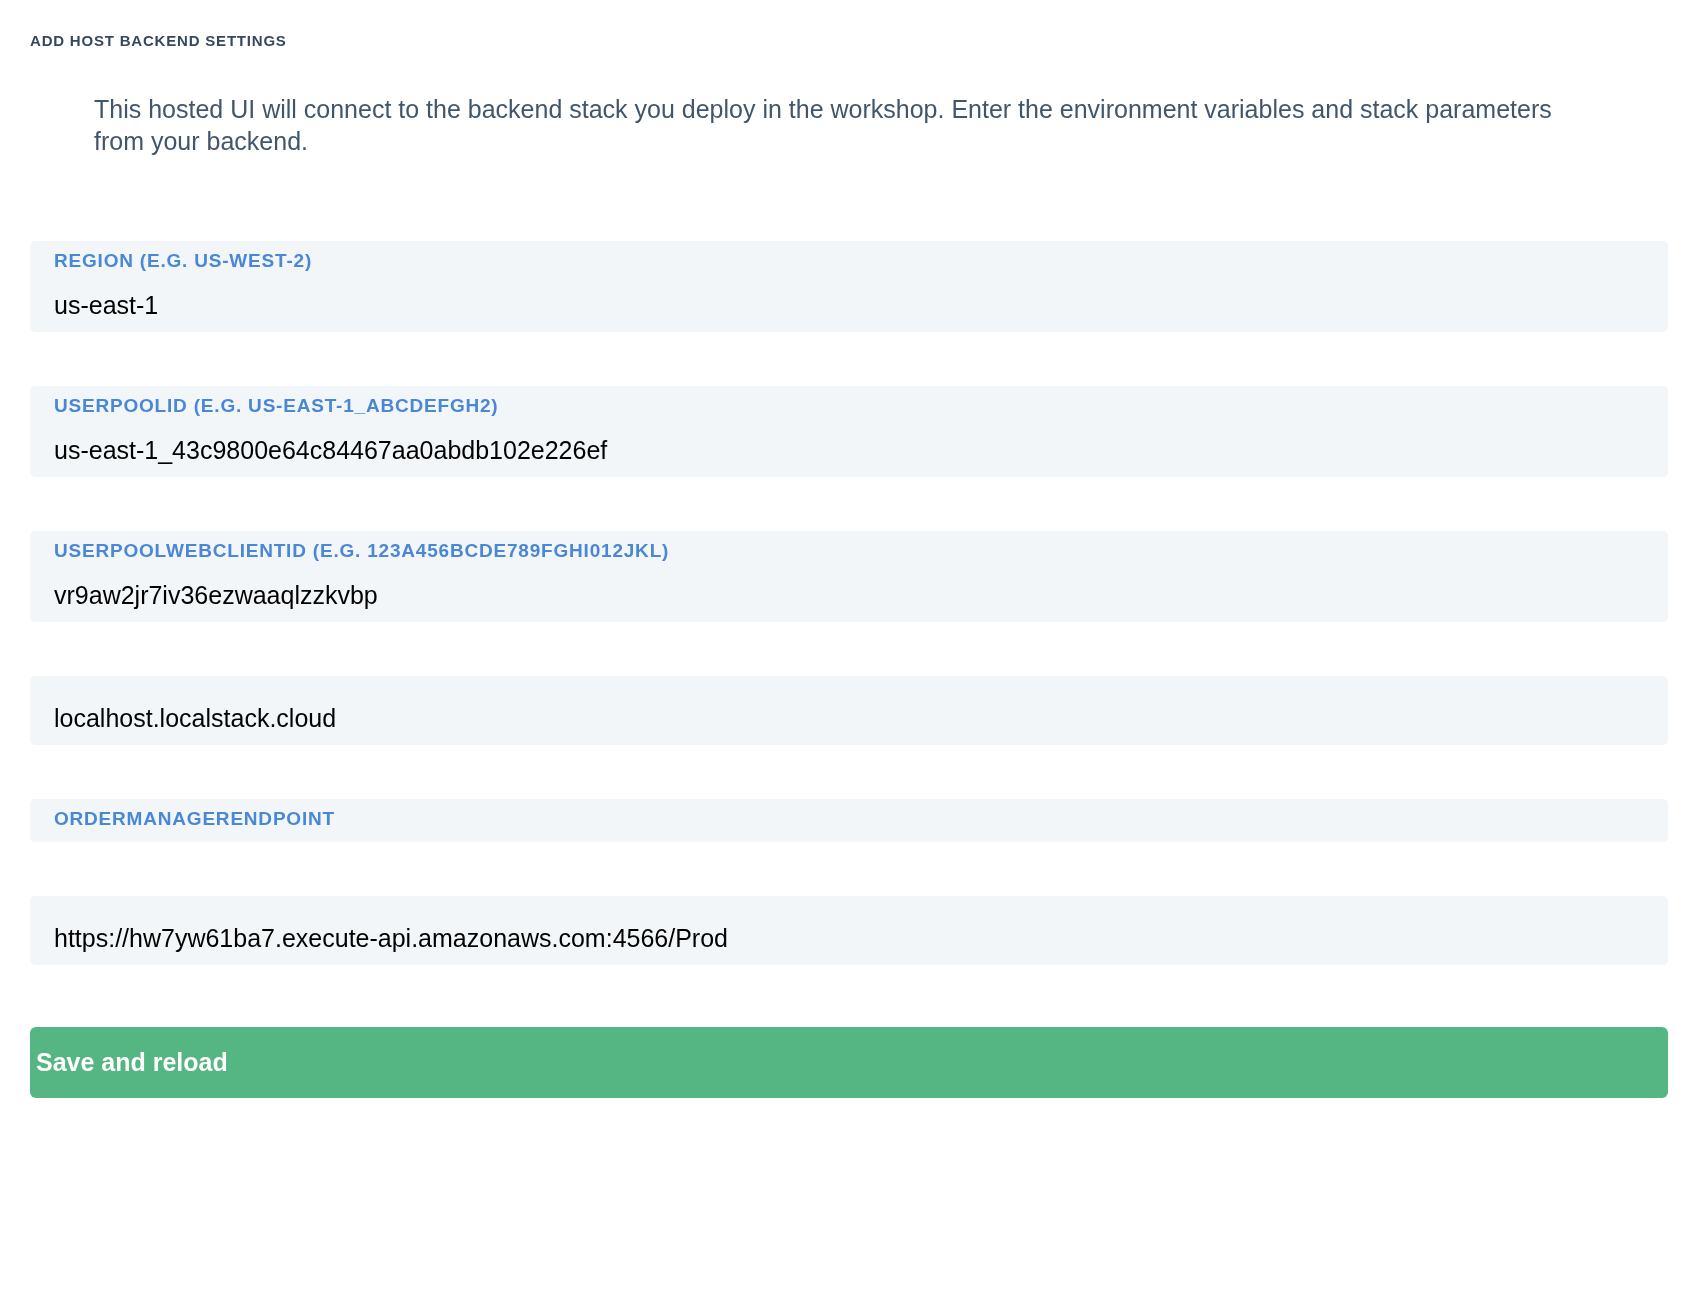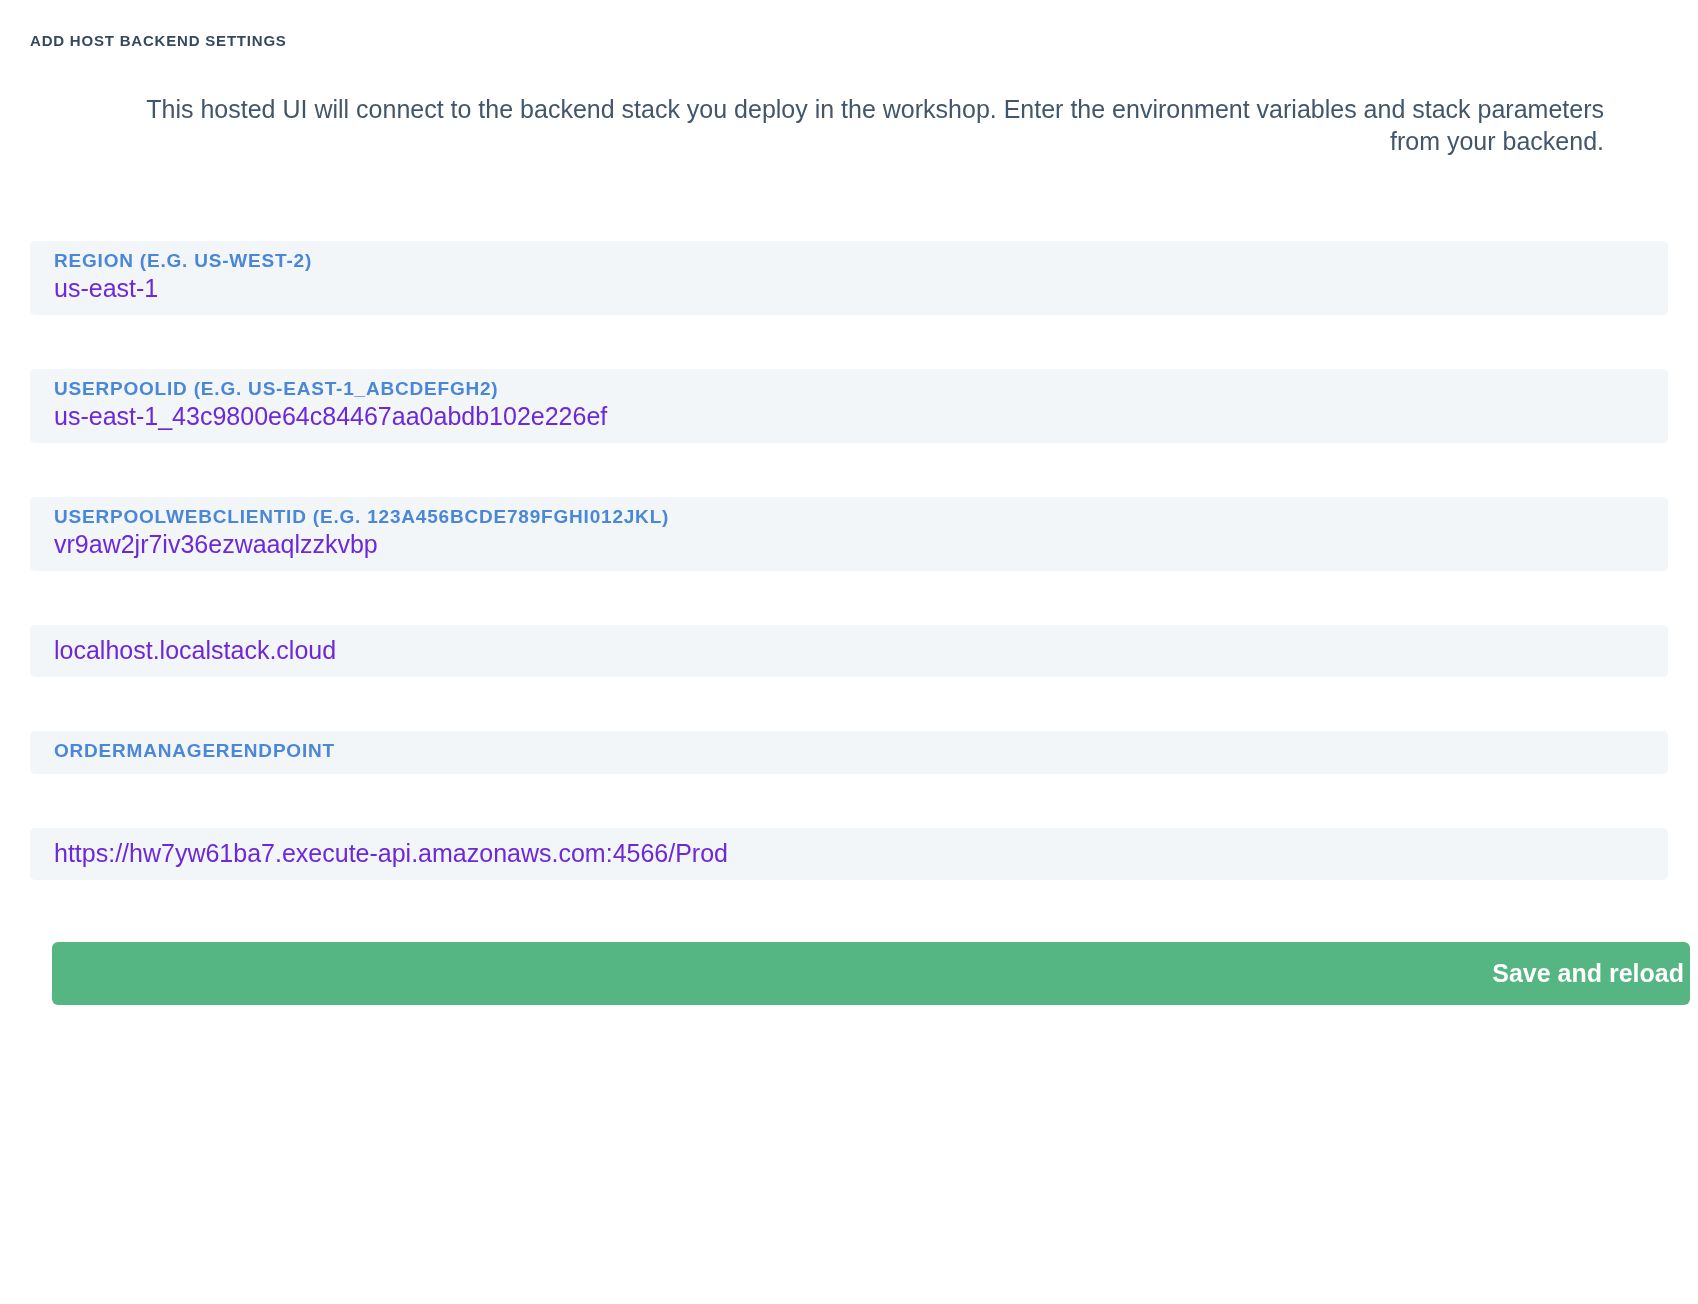--- a/index.html
+++ b/index.html
@@ -17,21 +17,21 @@
   .settings-heading {
     margin: 4px 0 0;
     font-size: 15px;
     font-weight: 700;
     letter-spacing: 0.8px;
     color: #34495e;
   }
   .description {
     margin: 44px auto 0;
     max-width: 1510px;
-    text-align: right;
+    text-align: left;
     font-size: 25px;
     line-height: 1.28;
     color: #42566b;
   }
   .fields {
     margin-top: 84px;
   }
   .field {
     background: #f2f6f9;
     border-radius: 5px;
@@ -41,44 +41,43 @@
   .field-label {
     display: block;
     color: #4a87d6;
     font-size: 19px;
     font-weight: 700;
     letter-spacing: 0.8px;
   }
   .field-input {
     display: block;
     width: 100%;
-    margin-top: 2px;
+    margin-top: 19px;
     border: none;
     background: transparent;
     outline: none;
     padding: 0;
     font-family: "Liberation Sans", sans-serif;
     font-size: 25px;
-    color: #6d28d9;
+    color: #000000;
   }
   .save-button {
     display: block;
     width: 100%;
-    height: 63px;
+    height: 71px;
     margin-top: 62px;
     border: none;
     border-radius: 6px;
     background: #55b683;
     color: #ffffff;
     font-family: "Liberation Sans", sans-serif;
     font-size: 25px;
     font-weight: 700;
     cursor: pointer;
-    text-align: right;
-    margin-left: 22px;
+    text-align: left;
   }
 </style>
 </head>
 <body>
 
 <div class="page">
 
   <h1 class="settings-heading">ADD HOST BACKEND SETTINGS</h1>
 
   <p class="description">This hosted UI will connect to the backend stack you deploy in the workshop. Enter the environment variables and stack parameters from your backend.</p>

